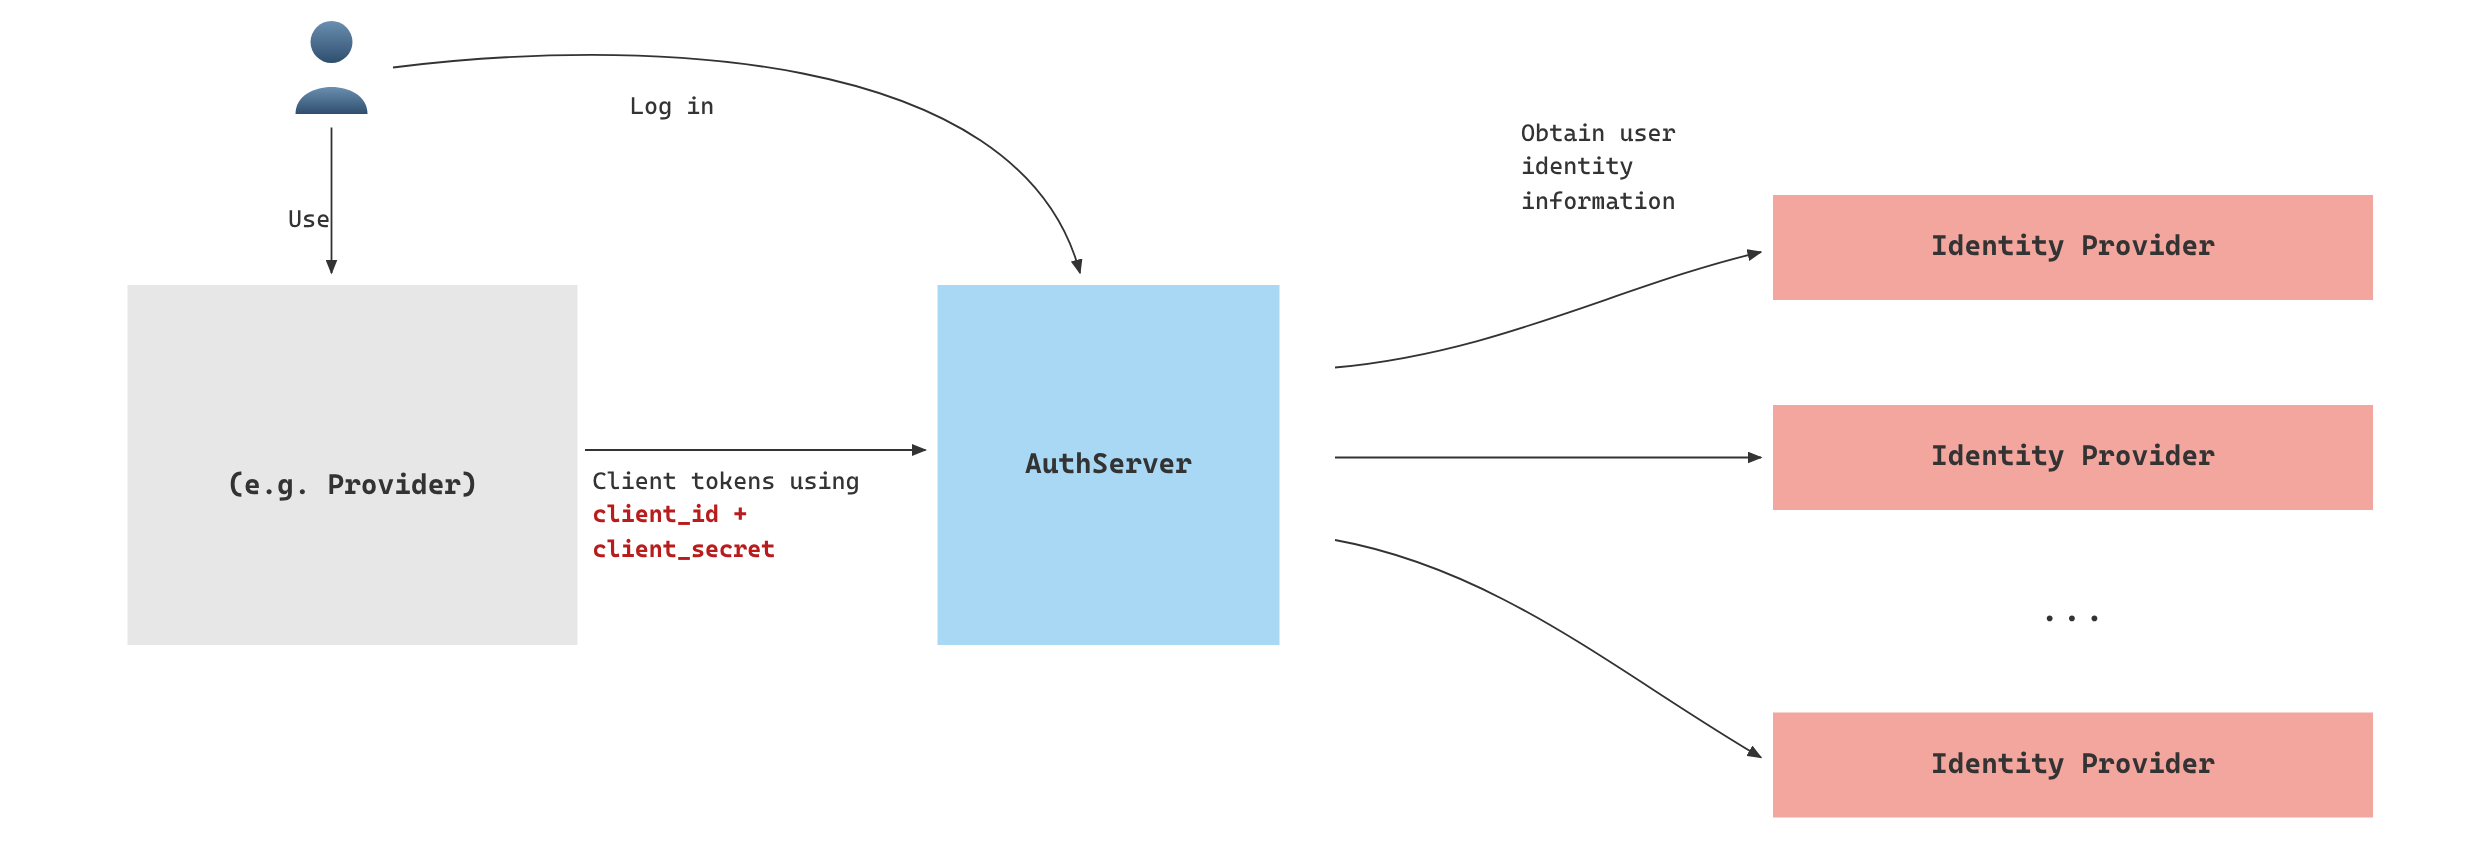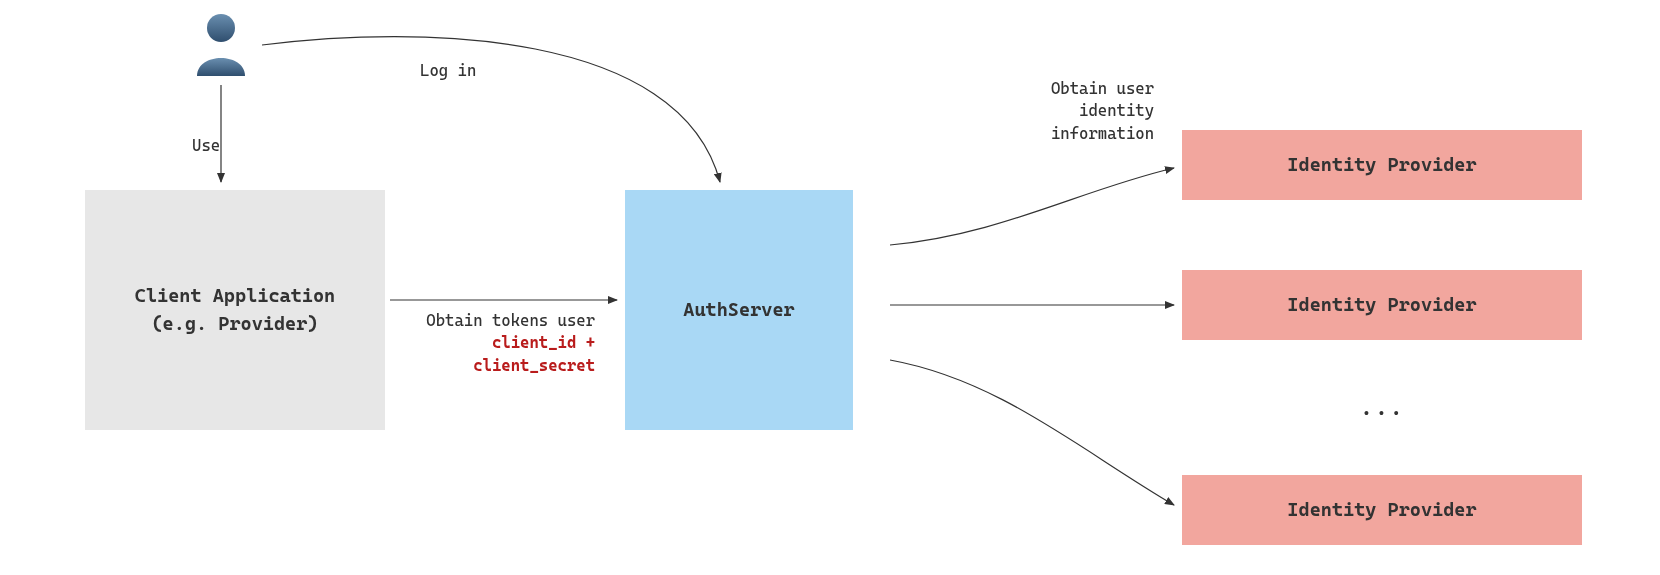--- a/index.html
+++ b/index.html
@@ -12,21 +12,21 @@
     font-size: 17px;
     background: #fff;
     position: relative;
     color: #333;
   }
   .box {
     position: absolute;
     display: flex;
     align-items: center;
     justify-content: center;
-    text-align: center;
+    text-align: left;
     font-weight: 700;
     line-height: 1.45;
   }
   .client-app {
     left: 85px;
     top: 190px;
     width: 300px;
     height: 240px;
     background: #e7e7e7;
     font-size: 19px;
@@ -54,21 +54,21 @@
     left: 1360px;
     top: 395px;
     font-weight: 700;
     font-size: 22px;
     letter-spacing: 2px;
   }
   .label {
     position: absolute;
     font-size: 16px;
     line-height: 1.4;
-    text-align: right;
+    text-align: left;
   }
   .label-use { left: 150px; top: 135px; margin-left: 42px; }
   .label-login { left: 420px; top: 60px; }
   .label-tokens { left: 395px; top: 310px; width: 200px; }
   .label-tokens .kw { color: #b91c1c; font-weight: 700; }
   .label-idinfo { left: 1014px; top: 78px; width: 140px; }
   svg.arrows {
     position: absolute;
     left: 0; top: 0;
     width: 1660px;
@@ -92,21 +92,21 @@
       <stop offset="0%" stop-color="#6a8fb0"></stop>
       <stop offset="100%" stop-color="#2f4e6e"></stop>
     </linearGradient>
   </defs>
   <circle cx="30" cy="18" r="14" fill="url(#ug)"></circle>
   <path d="M 6 66 C 6 42, 54 42, 54 66 Z" fill="url(#ug)"></path>
 </svg>
 
 <div class="box client-app">
   <div>
-    <span>Client Application</span><br>
+    <br>
     <span>(e.g. Provider)</span>
   </div>
 </div>
 
 <div class="box auth-server">
   <span>AuthServer</span>
 </div>
 
 <div class="box idp idp-1">
   <span>Identity Provider</span>
@@ -116,21 +116,21 @@
 </div>
 <div class="box idp idp-3">
   <span>Identity Provider</span>
 </div>
 
 <div class="ellipsis">...</div>
 
 <div class="label label-use">Use</div>
 <div class="label label-login">Log in</div>
 <div class="label label-tokens">
-  <span>Obtain tokens user </span><span class="kw">client_id</span><span class="kw"> + </span><span class="kw">client_secret</span>
+  <span>Client tokens using </span><span class="kw">client_id</span><span class="kw"> + </span><span class="kw">client_secret</span>
 </div>
 <div class="label label-idinfo">Obtain user identity information</div>
 
 <svg class="arrows">
   <defs>
     <marker id="arrowhead" markerWidth="10" markerHeight="8" refX="9" refY="4" orient="auto" markerUnits="userSpaceOnUse">
       <path d="M0,0 L10,4 L0,8 Z" fill="#333"></path>
     </marker>
   </defs>
 

